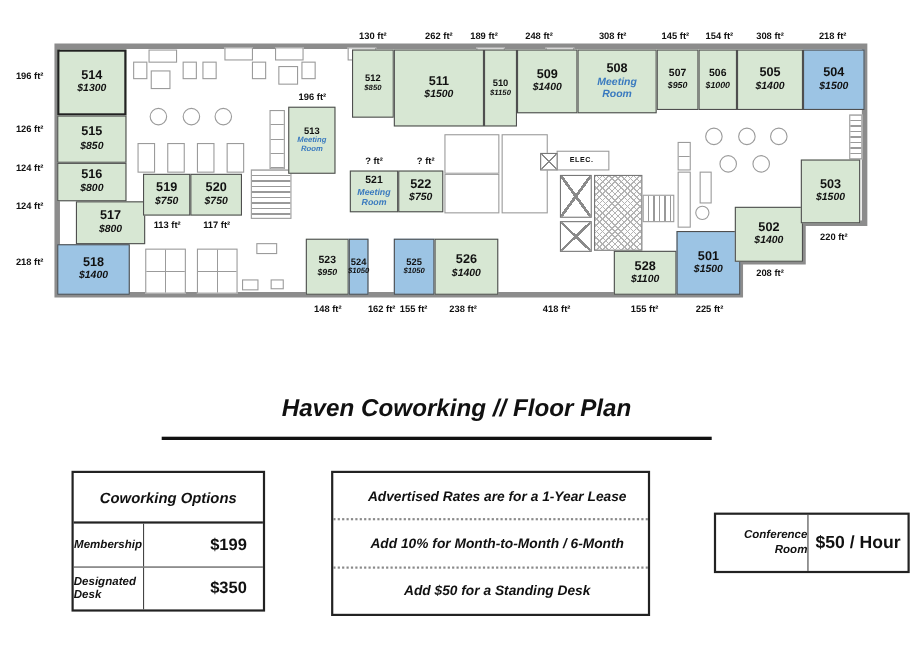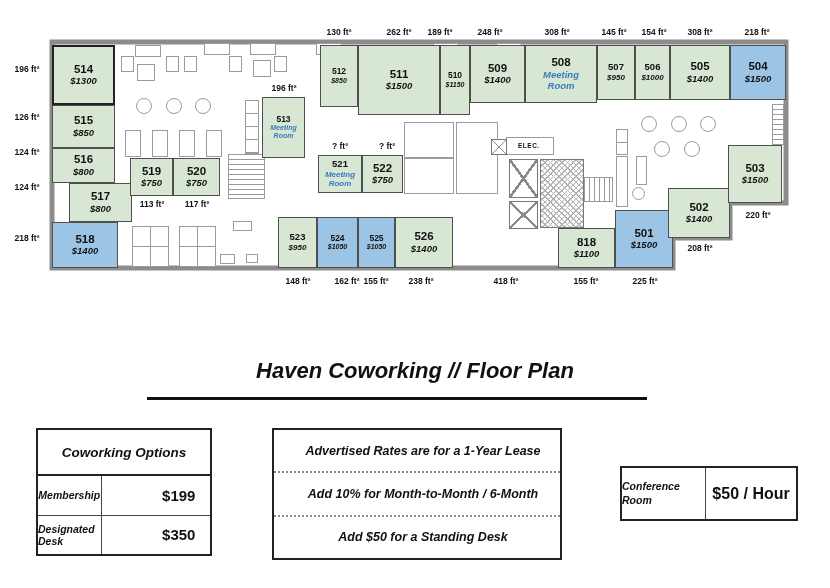--- a/index.html
+++ b/index.html
@@ -23,32 +23,32 @@
   .f.rows{background:repeating-linear-gradient(180deg,transparent 0 12px,#9b9b9b 12px 13px),#fff;}
   .f.rows5{background:repeating-linear-gradient(180deg,transparent 0 4px,#9b9b9b 4px 5px),#fff;}
   .f.steps-h{background:repeating-linear-gradient(180deg,transparent 0 4px,#999 4px 5px),#fff;}
   .f.steps-v{background:repeating-linear-gradient(90deg,transparent 0 4px,#999 4px 5px),#fff;}
   .f.x{background:linear-gradient(to top right,transparent 47%,#8a8a8a 47% 53%,transparent 53%),linear-gradient(to bottom right,transparent 47%,#8a8a8a 47% 53%,transparent 53%),#fff;border-color:#777;}
   .f.hatch{background:repeating-linear-gradient(45deg,#b3b3b3 0 1px,transparent 1px 4px),repeating-linear-gradient(135deg,#b3b3b3 0 1px,transparent 1px 4px),#fdfdfd;border-color:#777;}
   .core-label{position:absolute;font-size:6.5px;font-weight:bold;letter-spacing:.5px;}
   
   #title{position:absolute;left:0;top:358px;width:830px;text-align:center;font-size:22px;font-weight:bold;font-style:italic;}
   #title-rule{position:absolute;left:147px;top:397px;width:500px;height:3px;background:#111;}
-  .box{position:absolute;border:2px solid #222;background:#fff;box-sizing:border-box;}
+  .box{position:absolute;border:2px solid #222;background:#fff;box-sizing:border-box;margin-left:29px;}
   #options{left:36px;top:428px;width:176px;height:128px;display:flex;flex-direction:column;}
   #options .hdr{height:44px;border-bottom:2px solid #222;display:flex;align-items:center;justify-content:center;font-weight:bold;font-style:italic;font-size:13.5px;}
   #options .row{flex:1;display:flex;border-bottom:1.4px solid #444;}
   #options .row:last-child{border-bottom:none;}
   #options .cell-l{width:50%;border-right:1.4px solid #444;display:flex;align-items:center;justify-content:center;font-weight:bold;font-style:italic;font-size:10.5px;}
   #options .cell-r{width:50%;display:flex;align-items:center;justify-content:center;font-weight:bold;font-size:15px;padding-left:46px;}
   #rates{left:272px;top:428px;width:290px;height:132px;display:flex;flex-direction:column;}
   #rates .line{flex:1;display:flex;align-items:center;justify-content:center;font-weight:bold;font-style:italic;font-size:12.5px;border-bottom:2px dotted #8a8a8a;padding-left:12px;}
   #rates .line:last-child{border-bottom:none;}
   #conference{left:620px;top:466px;width:178px;height:55px;display:flex;}
-  #conference .cell-l{width:48%;border-right:1.4px solid #444;display:flex;align-items:center;justify-content:center;text-align:left;font-weight:bold;font-style:italic;font-size:10.5px;line-height:1.25;}
+  #conference .cell-l{width:48%;border-right:1.4px solid #444;display:flex;align-items:center;justify-content:center;text-align:right;font-weight:bold;font-style:italic;font-size:10.5px;line-height:1.25;}
   #conference .cell-r{width:52%;display:flex;align-items:center;justify-content:center;font-weight:bold;font-size:16px;}
 </style>
 </head>
 <body>
 
 <div id="plan">
   <svg id="outline" width="830" height="310">
     <polygon points="52,42 786,42 786,203 730,203 730,238 673,238 673,268 52,268" fill="#ffffff" stroke="#8c8c8c" stroke-width="5"></polygon>
   </svg>
 
@@ -182,34 +182,34 @@
       <span class="rprice meeting">Meeting Room</span>
     </div>
   <div class="room" style="left:362px;top:155px;width:41px;height:38px">
       <span class="rnum">522</span>
       <span class="rprice">$750</span>
     </div>
   <div class="room md" style="left:278px;top:217px;width:39px;height:51px">
       <span class="rnum">523</span>
       <span class="rprice">$950</span>
     </div>
-  <div class="room blue sm" style="left:317px;top:217px;width:41px;height:51px">
+  <div class="room blue sm" style="left:317px;top:217px;width:18px;height:51px">
       <span class="rnum">524</span>
       <span class="rprice">$1050</span>
     </div>
   <div class="room blue sm" style="left:358px;top:217px;width:37px;height:51px">
       <span class="rnum">525</span>
       <span class="rprice">$1050</span>
     </div>
   <div class="room" style="left:395px;top:217px;width:58px;height:51px">
       <span class="rnum">526</span>
       <span class="rprice">$1400</span>
     </div>
   <div class="room" style="left:558px;top:228px;width:57px;height:40px">
-      <span class="rnum">818</span>
+      <span class="rnum">528</span>
       <span class="rprice">$1100</span>
     </div>
   <div class="room blue" style="left:615px;top:210px;width:58px;height:58px">
       <span class="rnum">501</span>
       <span class="rprice">$1500</span>
     </div>
   <div class="room" style="left:668px;top:188px;width:62px;height:50px">
       <span class="rnum">502</span>
       <span class="rprice">$1400</span>
     </div>

